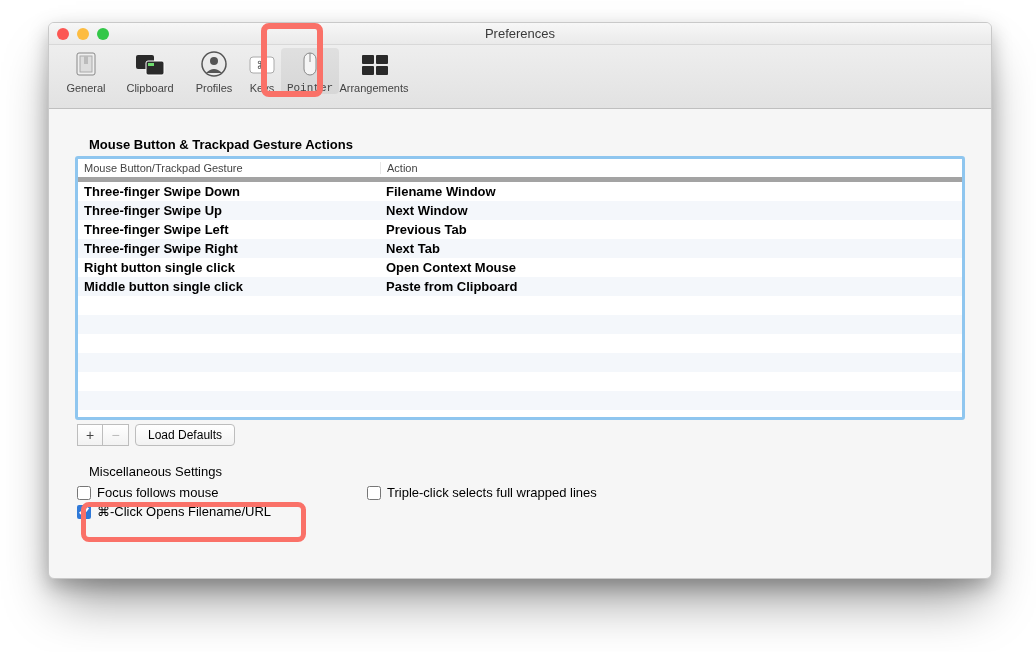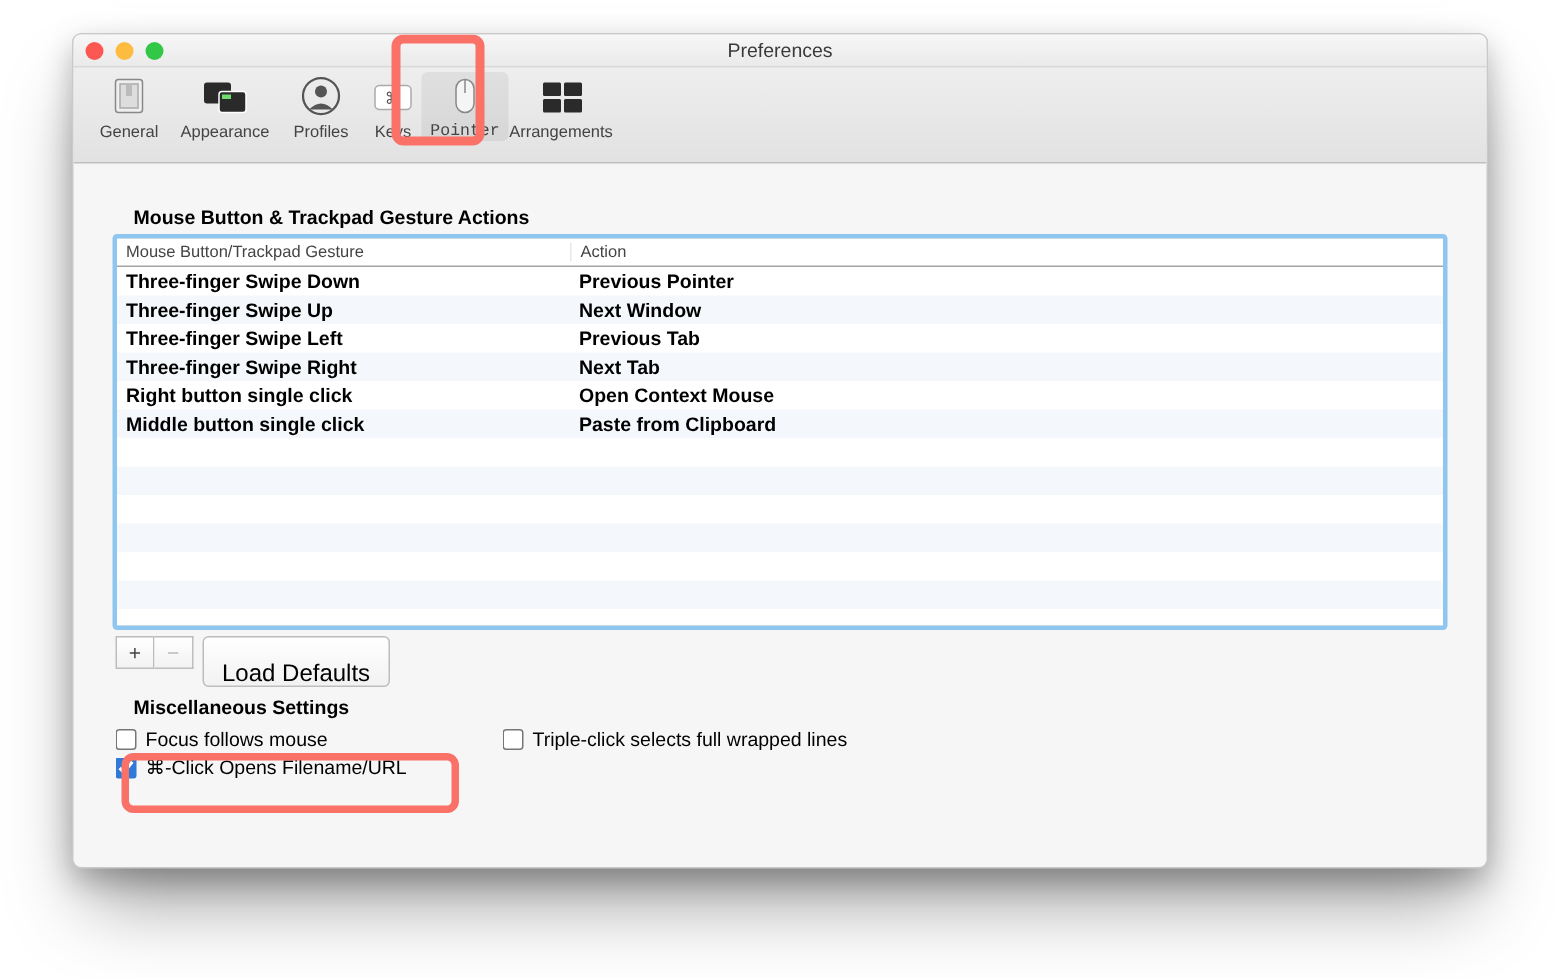--- a/index.html
+++ b/index.html
@@ -27,41 +27,41 @@
   .tool{display:flex;flex-direction:column;align-items:center;width:58px;gap:2px;cursor:pointer;}
   .tool .ico{width:32px;height:32px;display:flex;align-items:center;justify-content:center;}
   .tool .lbl{font-size:11px;color:#444;white-space:nowrap;}
   .tool.wide{width:70px;}
   .content{padding:28px 28px 16px 28px;}
   .section-title{font-weight:600;font-size:13px;margin-bottom:6px;padding-left:12px;}
   .table-wrap{
     border:1px solid #e3e3e3;background:#fff;height:258px;overflow:hidden;
     outline:3px solid #8fc6ef;outline-offset:-1px;border-radius:1px;
   }
-  .thead{display:flex;background:#fff;border-bottom:1px solid #a3a3a3;font-size:11px;color:#444;height:18px;align-items:center;}
+  .thead{display:flex;background:#fff;border-bottom:5px solid #a3a3a3;font-size:11px;color:#444;height:18px;align-items:center;}
   .thead .col1{width:296px;padding-left:6px;border-right:1px solid #e7e7e7;}
   .thead .col2{flex:1;padding-left:6px;}
   .tbody{height:238px;overflow:hidden;}
   .row{display:flex;height:19px;align-items:center;font-size:13px;font-weight:bold;}
   .row:nth-child(even){background:#f4f7fb;}
   .row .c1{width:296px;padding-left:6px;}
   .row .c2{flex:1;padding-left:6px;}
   .btnrow{display:flex;align-items:stretch;margin-top:6px;height:22px;gap:0;}
   .sqbtn{
     width:26px;height:22px;border:1px solid #bdbdbd;background:linear-gradient(#fff,#f2f2f2);
     display:flex;align-items:center;justify-content:center;font-size:14px;color:#444;cursor:pointer;
   }
   .sqbtn+.sqbtn{border-left:none;}
   .sqbtn.dis{color:#bbb;}
   .loadbtn{
     margin-left:6px;border:1px solid #bdbdbd;background:linear-gradient(#fff,#f2f2f2);
-    padding:16px 12px;font-size:16px;border-radius:4px;cursor:pointer;
-  }
-  .misc-title{font-weight:700;margin-top:18px;margin-bottom:6px;}
-  .misc-grid{display:flex;gap:8px;}
+    padding:2px 12px;font-size:12px;border-radius:4px;cursor:pointer;
+  }
+  .misc-title{font-weight:400;margin-top:18px;margin-bottom:6px;}
+  .misc-grid{display:flex;gap:40px;}
   .misc-col{display:flex;flex-direction:column;gap:4px;}
   .chk{display:flex;align-items:center;gap:6px;font-size:13px;cursor:pointer;}
   .chk input{width:14px;height:14px;margin:0;accent-color:#2f79d8;}
 
   
   .hl{
     position:absolute;border:6px solid #fa7168;border-radius:8px;pointer-events:none;
   }
   .hl.toolbar-hl{left:212px;top:0px;width:50px;height:62px;}
   .hl.chk-hl{left:32px;top:479px;width:215px;height:30px;border-width:5px;}
@@ -96,21 +96,21 @@
         <span class="lbl">General</span>
       </div>
       <div class="tool wide">
         <span class="ico">
           <svg width="34" height="30">
               <rect x="2" y="6" width="18" height="14" rx="2" fill="#2a2a2a"></rect>
               <rect x="12" y="12" width="18" height="14" rx="2" fill="#2a2a2a" stroke="#fff" stroke-width="1"></rect>
               <rect x="14" y="14" width="6" height="3" fill="#6fdc6f"></rect>
             </svg>
         </span>
-        <span class="lbl">Appearance</span>
+        <span class="lbl">Clipboard</span>
       </div>
       <div class="tool">
         <span class="ico">
           <svg width="30" height="30">
               <circle cx="15" cy="15" r="12" fill="none" stroke="#555" stroke-width="1.5"></circle>
               <circle cx="15" cy="12" r="4" fill="#555"></circle>
               <path d="M7 24 q8 -8 16 0" fill="#555"></path>
             </svg>
         </span>
         <span class="lbl">Profiles</span>
@@ -150,21 +150,21 @@
       <div class="section-title">Mouse Button &amp; Trackpad Gesture Actions</div>
 
       <div class="table-wrap">
         <div class="thead">
           <div class="col1">Mouse Button/Trackpad Gesture</div>
           <div class="col2">Action</div>
         </div>
         <div class="tbody" id="tbody">
             <div class="row">
               <div class="c1">Three-finger Swipe Down</div>
-              <div class="c2">Previous Pointer</div>
+              <div class="c2">Filename Window</div>
             </div>
             <div class="row">
               <div class="c1">Three-finger Swipe Up</div>
               <div class="c2">Next Window</div>
             </div>
             <div class="row">
               <div class="c1">Three-finger Swipe Left</div>
               <div class="c2">Previous Tab</div>
             </div>
             <div class="row">

